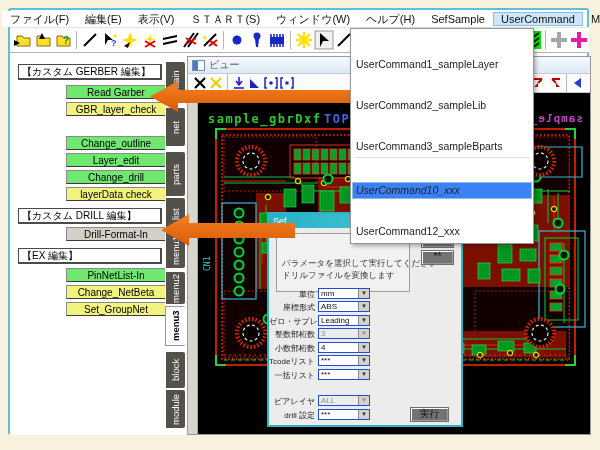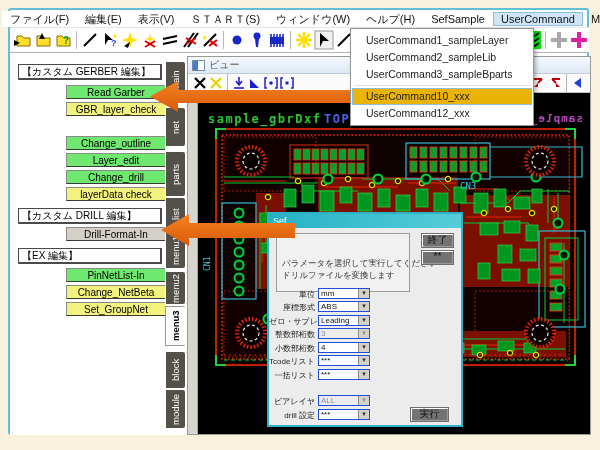--- a/index.html
+++ b/index.html
@@ -52,22 +52,22 @@
   .vti{width:16px;height:14px;flex:0 0 auto;}
   .vspacer{flex:1}
   .vstrip{position:absolute;left:0;top:36px;bottom:0;width:9px;background:#d8d5ce;
           border-right:1px solid #a8a8a8;}
   .canvas{position:absolute;left:10px;top:36px;right:0;bottom:0;background:#000;overflow:hidden;}
 
   
   .dropdown{position:absolute;left:350px;top:28px;width:180px;background:#fff;
             border:1px solid #979797;box-shadow:2px 2px 4px rgba(0,0,0,.3);z-index:50;
             font-size:10.5px;color:#222;padding:3px 1px;}
-  .ditem{height:17px;line-height:17px;padding-left:14px;cursor:pointer;}
-  .ditem.hl{background:#eab308;box-shadow:inset 0 0 0 1px #8fbcdf;}
+  .ditem{height:17px;line-height:17px;padding-left:4px;cursor:pointer;margin-top:24px;}
+  .ditem.hl{background:#3b82f6;box-shadow:inset 0 0 0 1px #8fbcdf;font-style:italic;}
   .dsep{border-top:1px solid #e2e2e2;margin:2px 2px;}
 
   
   .arrow{position:absolute;}
   #arrow1{left:150px;top:81px;z-index:40;}
   #arrow2{left:161px;top:212px;z-index:45;}
 
   
   .dialog{position:absolute;left:267px;top:212px;width:196px;height:215px;background:#ececec;
           border:2px solid #2fb2c6;box-sizing:border-box;z-index:30;}

